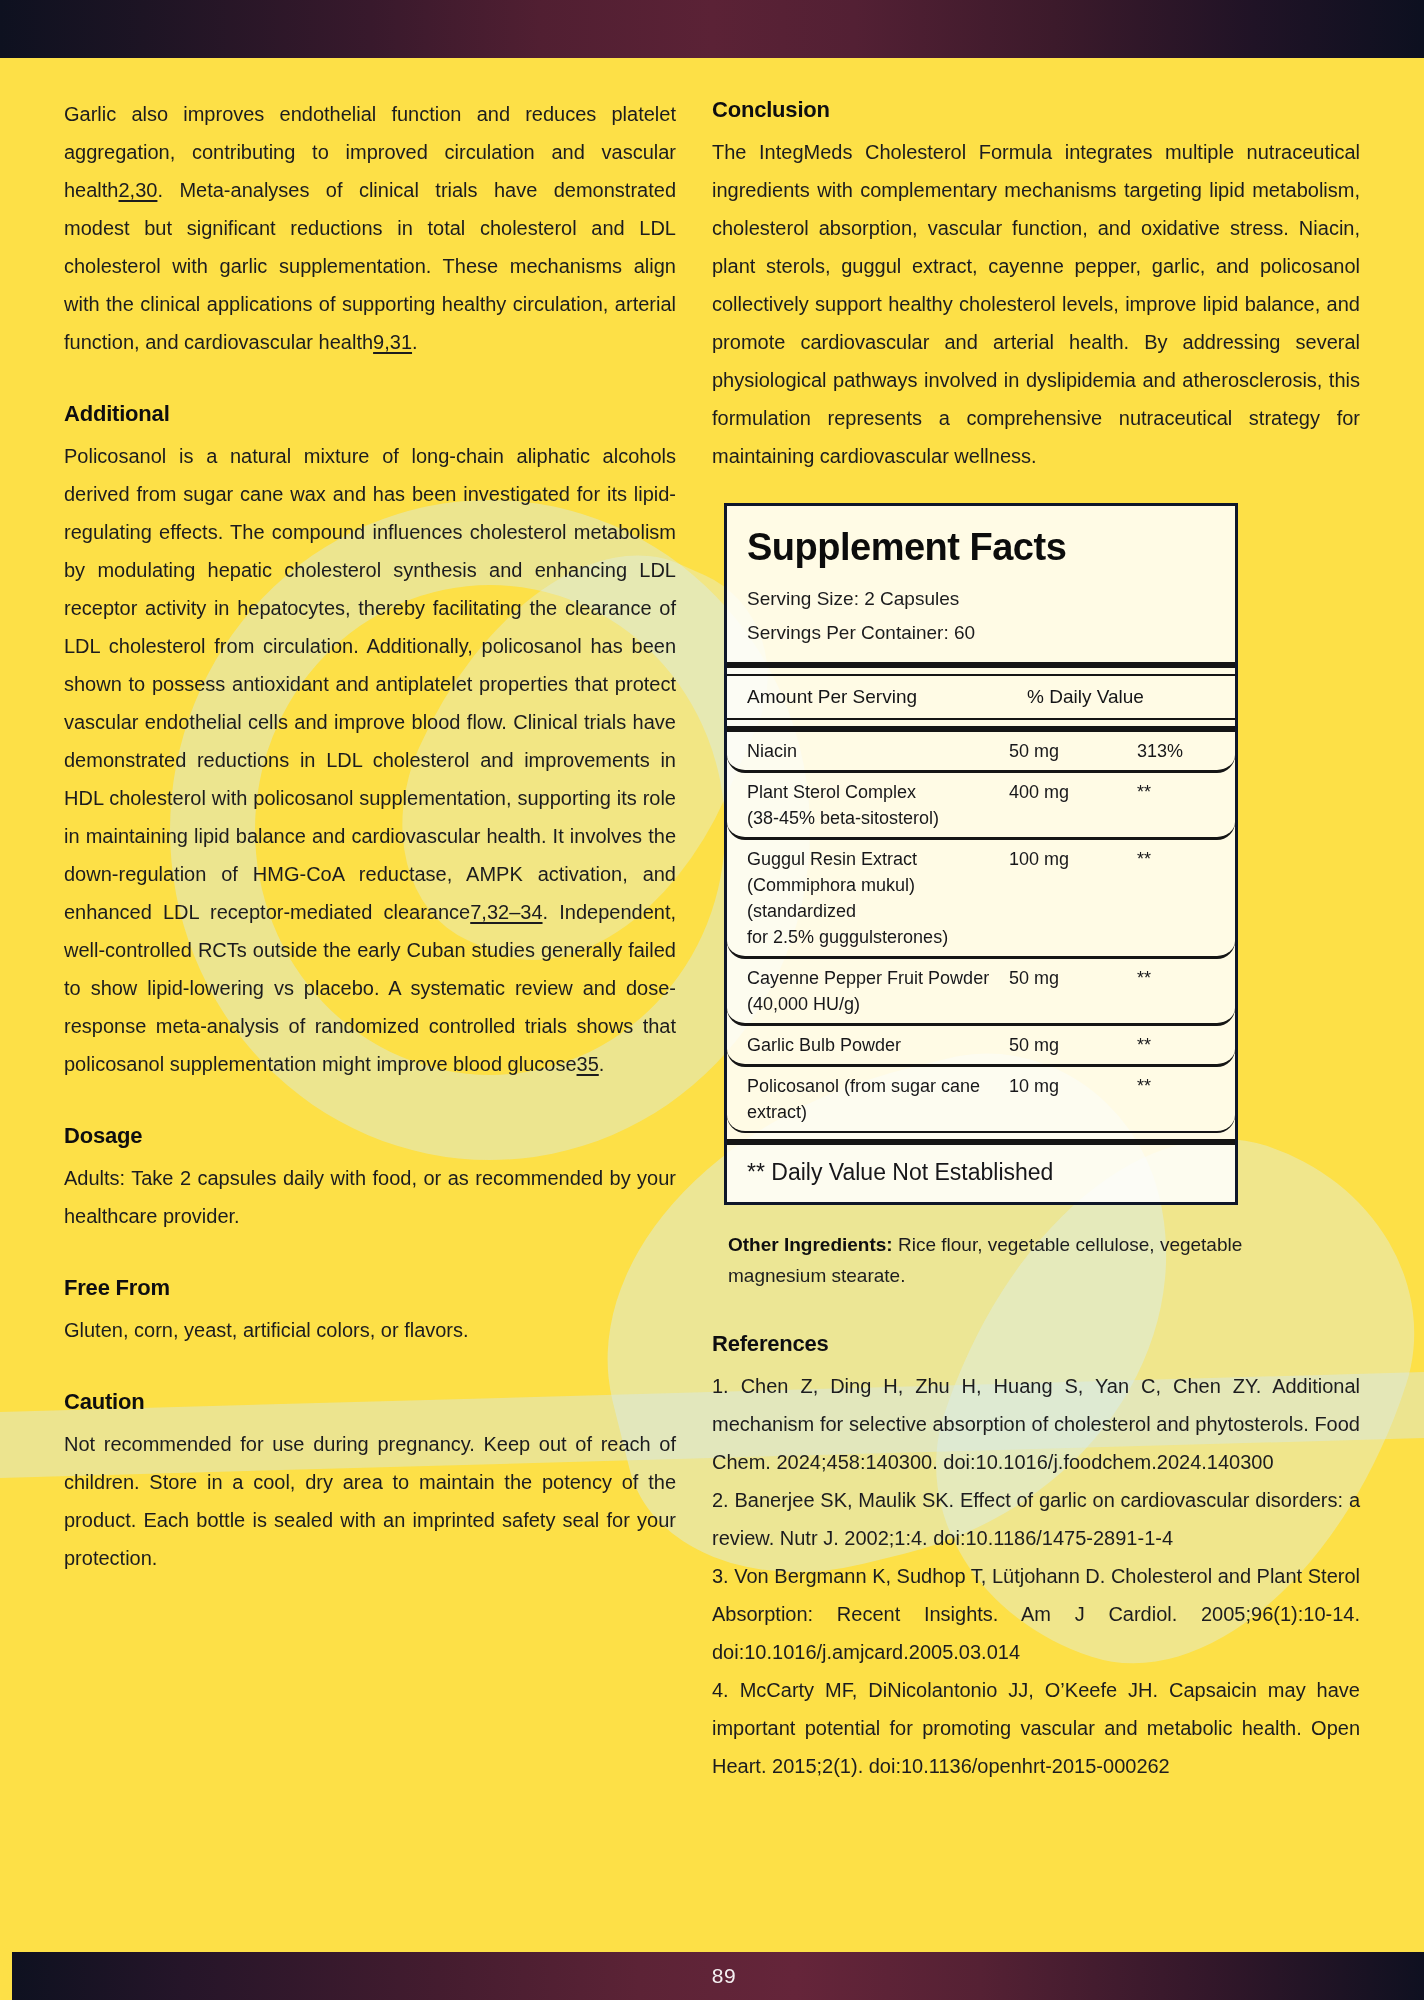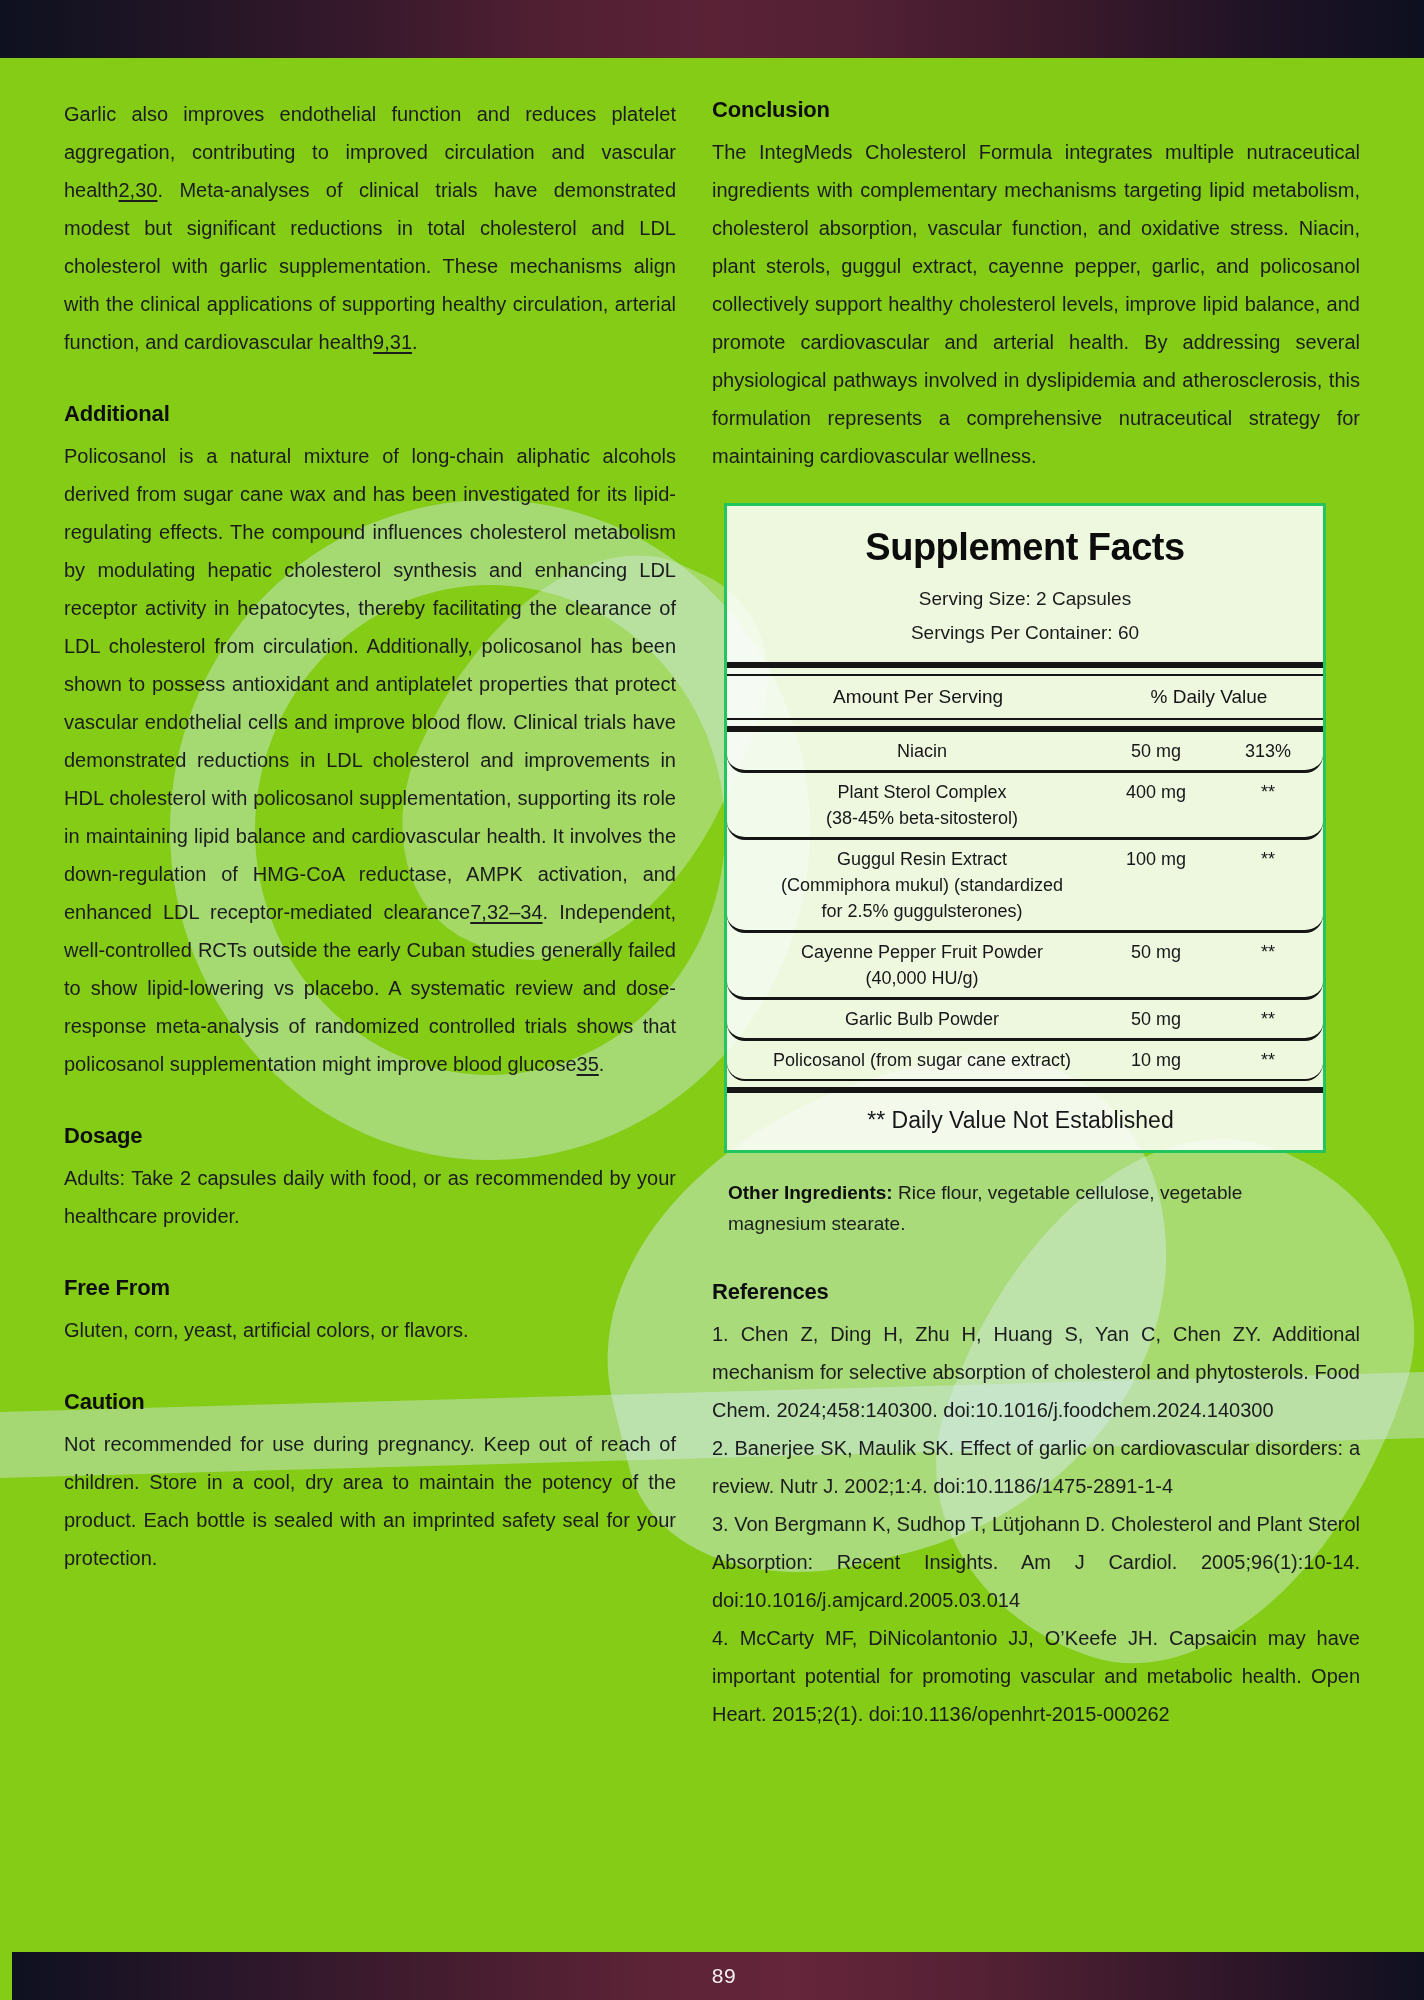--- a/index.html
+++ b/index.html
@@ -1,21 +1,21 @@
 <!DOCTYPE html>
 <html><head>
 <meta charset="utf-8">
 <style>
   * { margin:0; padding:0; box-sizing:border-box; }
   html,body { width:1424px; height:2000px; overflow:hidden; }
   body {
     font-family: "Liberation Sans", "DejaVu Sans", sans-serif;
     background:#ffffff; color:#1d1d1f; position:relative;
   }
-  .page { position:relative; width:1424px; height:2000px; background:#84cc16; overflow:hidden; }
+  .page { position:relative; width:1424px; height:2000px; background:#fde047; overflow:hidden; }
 
   
   .topbar {
     position:absolute; top:0; left:0; width:100%; height:58px; z-index:3;
     background:linear-gradient(90deg,#0e1120 0%,#1d1424 10%,#38192c 26%,#511f32 38%,#5b2236 50%,#532034 60%,#3c1a2b 74%,#201326 88%,#0d1020 100%);
   }
   .bottombar {
     position:absolute; bottom:0; left:12px; width:100%; height:48px; z-index:3;
     display:flex; align-items:center; justify-content:center;
     background:linear-gradient(90deg,#0e1120 0%,#251529 12%,#441c2f 30%,#5c2336 44%,#65253a 55%,#552134 68%,#33172a 84%,#0d1020 100%);
@@ -48,21 +48,21 @@
   }
   .ref-link { text-decoration:underline; text-underline-offset:3px; }
   h2.sec {
     font-size:22px; line-height:30px; font-weight:700; color:#0e0e10;
     letter-spacing:-0.2px; margin-top:38px; margin-bottom:8px;
   }
   h2.sec.first { margin-top:0; }
 
   
   .sf-box {
-    margin:28px 0 0 12px; width:602px; border:3px solid #22c55e; background:rgba(255,255,255,0.86);text-align:center;
+    margin:28px 0 0 12px; width:514px; border:3px solid #0f172a; background:rgba(255,255,255,0.86);
   }
   .sf-head { padding:18px 20px 12px 20px; }
   .sf-title { font-size:38px; line-height:46px; font-weight:800; letter-spacing:-0.5px; color:#0c0c0c; margin-bottom:12px; }
   .sf-serving { font-size:19px; line-height:34px; color:#1b1b1d; }
   .rule-thick { height:6px; background:#151515; }
   .rule-thin  { height:2px; background:#151515; }
   .gap6 { height:6px; }
   .sf-colhead {
     display:grid; grid-template-columns:1fr 214px; padding:10px 20px; align-items:center;
   }

